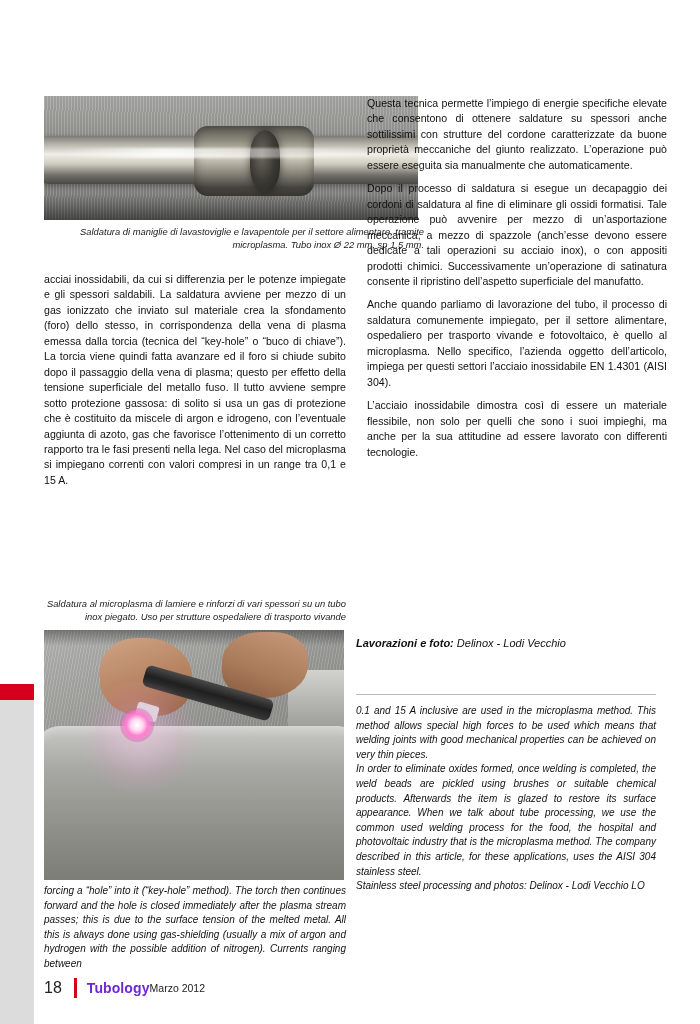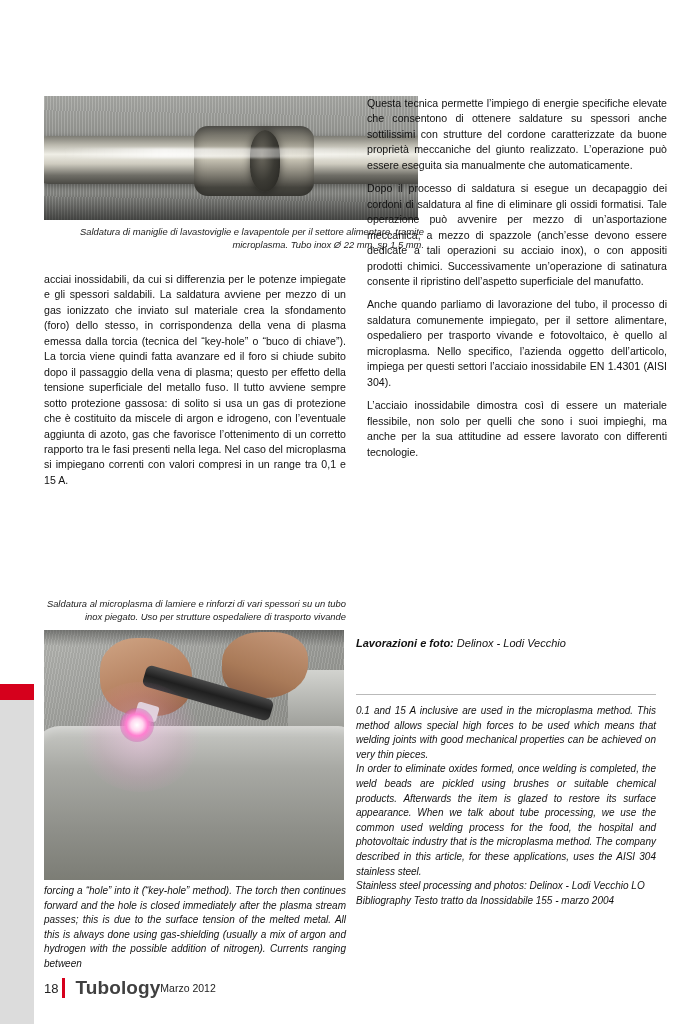--- a/index.html
+++ b/index.html
@@ -296,34 +296,34 @@
   .footer {
     position: absolute;
     left: 44px;
     top: 975px;
     width: 612px;
     height: 26px;
     display: flex;
     align-items: center;
   }
   .footer .pagenum {
-    font-size: 13px;
+    font-size: 16px;
     color: #222;
-    margin-right: 4px;
+    margin-right: 12px;
   }
   .footer .divider {
     width: 3px;
     height: 20px;
     background: #d6001c;
     margin-right: 10px;
   }
   .footer .brand {
-    font-size: 19px;
+    font-size: 14px;
     font-weight: bold;
-    color: #404040;
+    color: #6d28d9;
     letter-spacing: 0.1px;
   }
   .footer .issue {
     font-size: 10.5px;
     color: #222;
   }
 </style>
 </head>
 <body>
 
@@ -374,21 +374,20 @@
       <b>Lavorazioni e foto:</b><span> Delinox - Lodi Vecchio</span>
     </div>
   </div>
 
   <div class="rule-en"></div>
 
   <div class="english en-right">
     <p>0.1 and 15 A inclusive are used in the microplasma method. This method allows special high forces to be used which means that welding joints with good mechanical properties can be achieved on very thin pieces.</p>
     <p>In order to eliminate oxides formed, once welding is completed, the weld beads are pickled using brushes or suitable chemical products. Afterwards the item is glazed to restore its surface appearance. When we talk about tube processing, we use the common used welding process for the food, the hospital and photovoltaic industry that is the microplasma method. The company described in this article, for these applications, uses the AISI 304 stainless steel.</p>
     <p>Stainless steel processing and photos: Delinox - Lodi Vecchio LO</p>
-    <p>Bibliography  Testo tratto da Inossidabile 155 - marzo 2004</p>
   </div>
 
   <div class="english en-bottom">
     <p>forcing a “hole” into it (“key-hole” method). The torch then continues forward and the hole is closed immediately after the plasma stream passes; this is due to the surface tension of the melted metal. All this is always done using gas-shielding (usually a mix of argon and hydrogen with the possible addition of nitrogen). Currents ranging between</p>
   </div>
 
   <div class="footer">
     <span class="pagenum">18</span>
     <span class="divider"></span>
     <span class="brand">Tubology</span>

